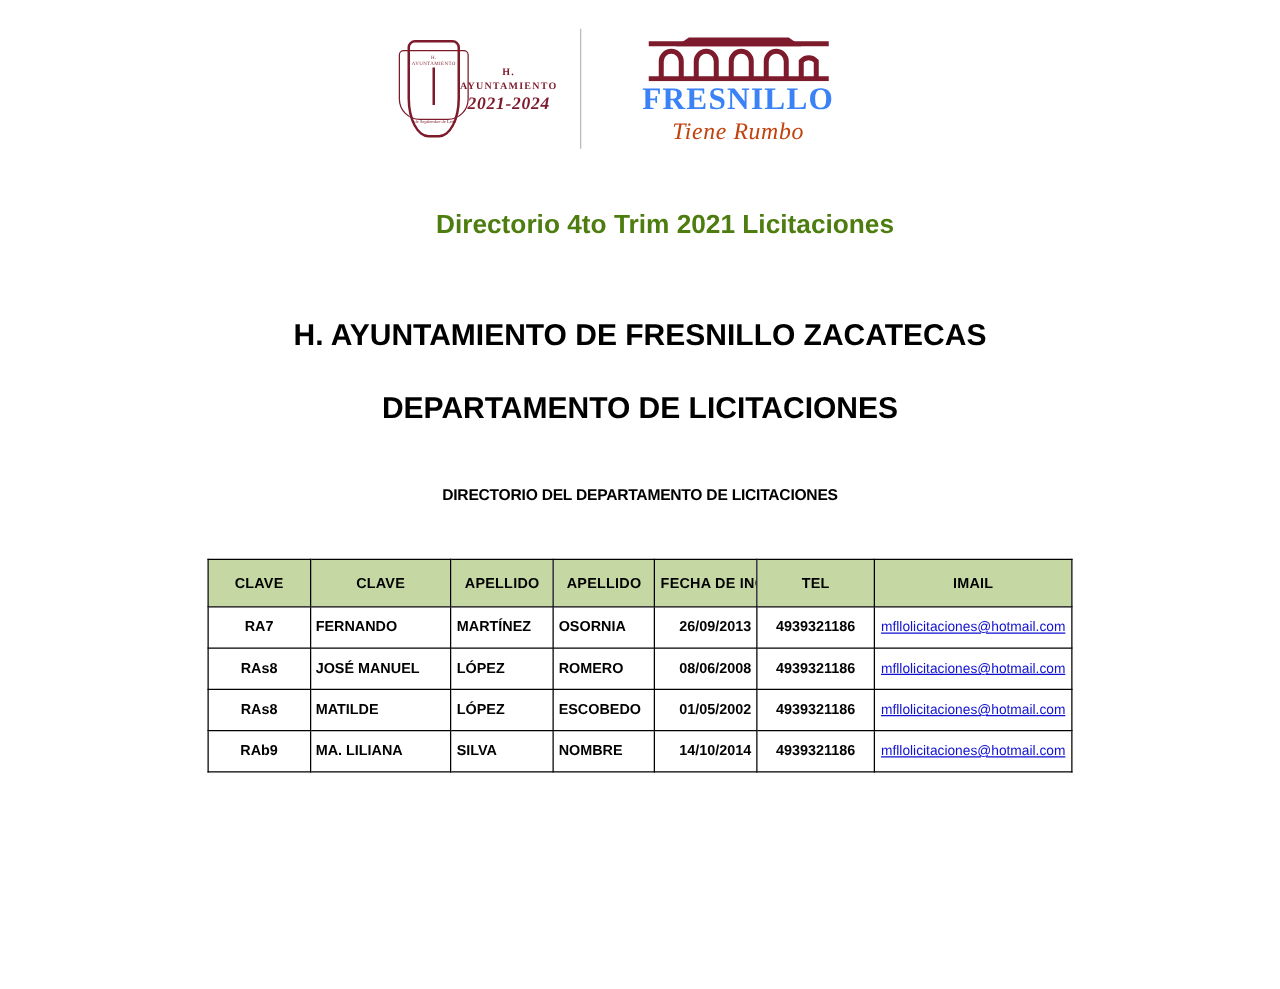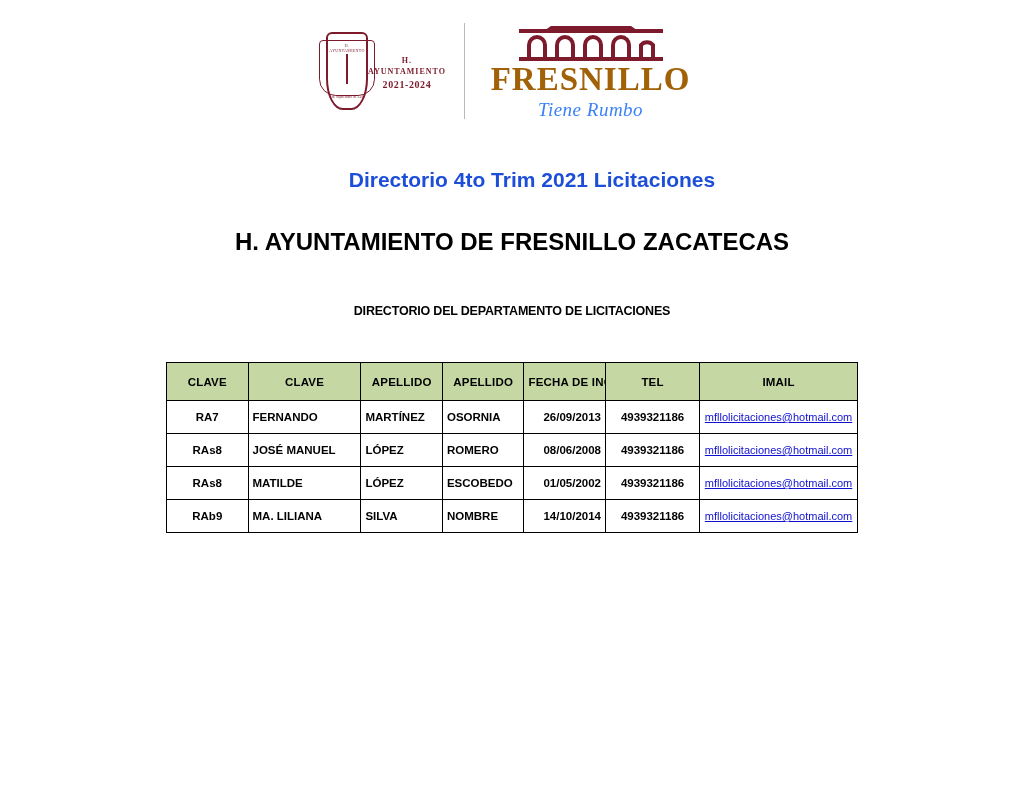--- a/index.html
+++ b/index.html
@@ -92,21 +92,21 @@
   .crest-caption {
     margin-top: 5px;
     text-align: center;
     color: #7d1a2b;
     font-family: "Liberation Serif", serif;
     font-size: 8px;
     letter-spacing: 1px;
     line-height: 1.35;
     font-weight: bold;
   }
-  .crest-caption .yrs { font-size: 10px; letter-spacing: .6px; }
+  .crest-caption .yrs { font-size: 14px; letter-spacing: .6px; font-style: italic; }
 
   .divider-v {
     width: 1px;
     height: 96px;
     background: #b9b9b9;
   }
 
   .wordmark {
     display: flex;
     flex-direction: column;
@@ -114,50 +114,50 @@
     width: 215px;
   }
   .arches {
     width: 160px;
     height: 40px;
     position: relative;
   }
   .wordmark-text {
     font-family: "Liberation Serif", serif;
     font-weight: bold;
-    font-size: 33px;
+    font-size: 25px;
     letter-spacing: 1px;
-    color: #a16207;
+    color: #3b82f6;
     line-height: 1;
     margin-top: 2px;
   }
   .wordmark-sub {
     font-family: "Liberation Serif", serif;
     font-style: italic;
     font-size: 19px;
-    color: #3b82f6;
+    color: #c2410c;
     margin-top: 3px;
     letter-spacing: .5px;
   }
 
   
   .doc-subject {
     text-align: center;
     font-size: 21px;
     font-weight: bold;
-    color: #1d4ed8;
+    color: #4d7c0f;
     margin-top: 48px;
     padding-left: 40px;
   }
   .doc-title {
     text-align: center;
     font-size: 24px;
     font-weight: bold;
     color: #000;
-    margin-top: 36px;
+    margin-top: 63px;
   }
   .doc-title2 {
     text-align: center;
     font-size: 24px;
     font-weight: bold;
     color: #000;
     margin-top: 30px;
   }
   .doc-caption {
     text-align: center;
@@ -254,20 +254,21 @@
         </svg>
       </div>
       <div class="wordmark-text">FRESNILLO</div>
       <div class="wordmark-sub">Tiene Rumbo</div>
     </div>
 
   </div>
 
   <div class="doc-subject">Directorio 4to Trim 2021 Licitaciones</div>
   <div class="doc-title">H. AYUNTAMIENTO DE FRESNILLO ZACATECAS</div>
+  <div class="doc-title2">DEPARTAMENTO DE LICITACIONES</div>
   <div class="doc-caption">DIRECTORIO DEL DEPARTAMENTO DE LICITACIONES</div>
 
   <div class="table-wrap">
     <table class="directory">
       <thead>
         <tr>
           <th class="h-clave">CLAVE</th>
           <th class="h-nombre">CLAVE</th>
           <th class="h-ap1">APELLIDO</th>
           <th class="h-ap2">APELLIDO</th>

